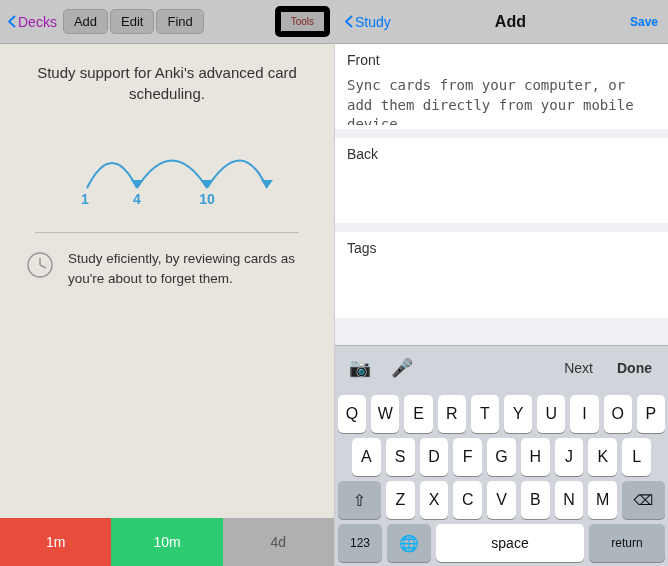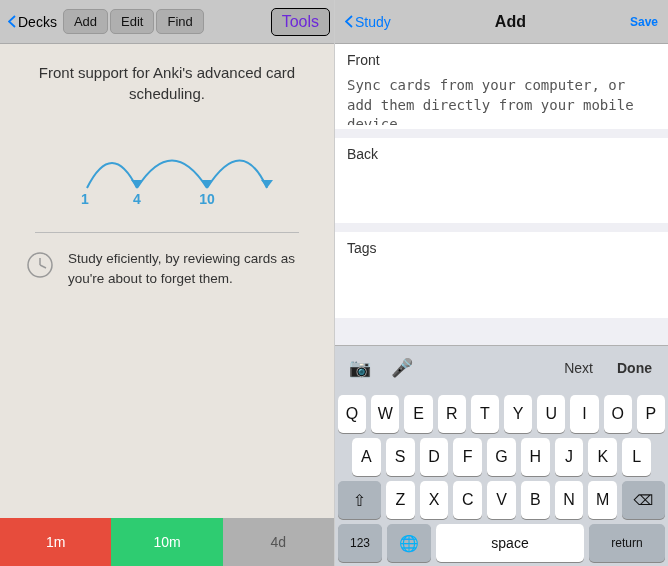--- a/index.html
+++ b/index.html
@@ -32,21 +32,21 @@
 
     .left-header-btns {
       display: flex;
       align-items: center;
       gap: 2px;
     }
 
     .back-btn {
       display: flex;
       align-items: center;
-      color: #000000;
+      color: #a21caf;
       font-size: 14px;
       background: none;
       border: none;
       cursor: pointer;
       padding: 4px 4px;
     }
 
     .back-btn svg {
       margin-right: 2px;
     }
@@ -56,24 +56,24 @@
       border: 1px solid #999;
       border-radius: 5px;
       color: #111;
       font-size: 13px;
       padding: 4px 10px;
       cursor: pointer;
     }
 
     .tools-btn {
       background: rgba(0,0,0,0.12);
-      border: 1px solid #000000;
+      border: 6px solid #000000;
       border-radius: 5px;
-      color: #6d28d9;
-      font-size: 16px;
+      color: #7f1d1d;
+      font-size: 10px;
       padding: 4px 10px;
       cursor: pointer;
     }
 
     .left-content {
       flex: 1;
       padding: 18px 20px;
       display: flex;
       flex-direction: column;
       align-items: center;
@@ -389,21 +389,21 @@
         <span>Decks</span>
       </button>
       <button class="header-btn">Add</button>
       <button class="header-btn">Edit</button>
       <button class="header-btn">Find</button>
     </div>
     <button class="tools-btn">Tools</button>
   </div>
 
   <div class="left-content">
-    <p class="intro-text">Front support for Anki's advanced card scheduling.</p>
+    <p class="intro-text">Study support for Anki's advanced card scheduling.</p>
 
     <div class="schedule-visual">
       <svg viewBox="0 0 220 80" xmlns="http://www.w3.org/2000/svg">
 
         <path d="M 30 60 Q 55 10 80 60" stroke="#3a9fd6" stroke-width="2" fill="none"></path>
         <path d="M 80 60 Q 115 5 150 60" stroke="#3a9fd6" stroke-width="2" fill="none"></path>
         <path d="M 150 60 Q 185 5 210 60" stroke="#3a9fd6" stroke-width="2" fill="none"></path>
 
         <polygon points="80,60 74,52 86,52" fill="#3a9fd6"></polygon>
         <polygon points="150,60 144,52 156,52" fill="#3a9fd6"></polygon>

